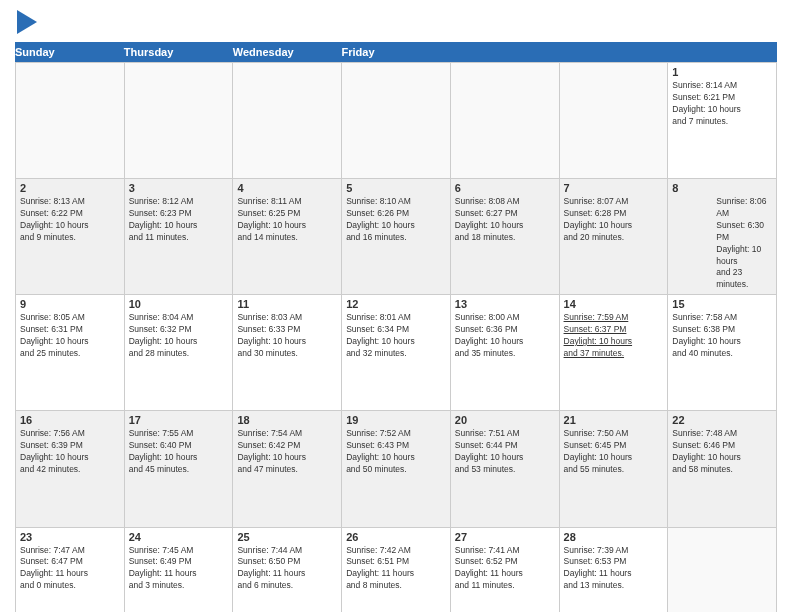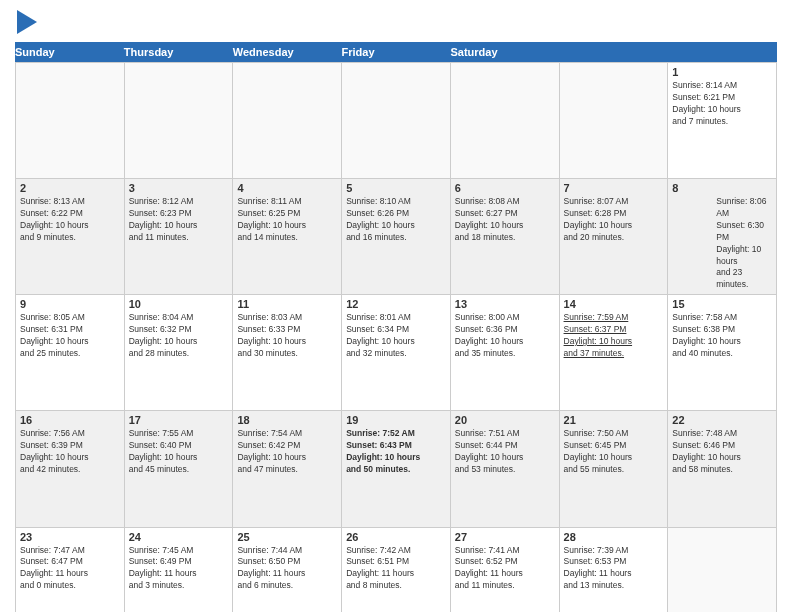--- a/index.html
+++ b/index.html
@@ -126,21 +126,20 @@
       <h2></h2>
     </div>
   </div>
 
   <div class="calendar">
     <div class="cal-header">
     <div class="cal-header-cell">Sunday</div>
         <div class="cal-header-cell">Thursday</div>
         <div class="cal-header-cell">Wednesday</div>
         <div class="cal-header-cell">Friday</div>
-        <div class="cal-header-cell">Saturday</div>
       </div>
     <div class="cal-body">
     <div class="cal-row">
           <div class="cal-cell empty"></div>
           <div class="cal-cell empty"></div>
           <div class="cal-cell empty"></div>
           <div class="cal-cell empty"></div>
           <div class="cal-cell empty"></div>
           <div class="cal-cell empty"></div>
           <div class="cal-cell">
@@ -270,21 +269,21 @@
           </div>
           <div class="cal-cell alt-bg">
             <div class="day-num">18</div>
             <div class="day-info" style="white-space: pre-line;">Sunrise: 7:54 AM
 Sunset: 6:42 PM
 Daylight: 10 hours
 and 47 minutes.</div>
           </div>
           <div class="cal-cell alt-bg">
             <div class="day-num">19</div>
-            <div class="day-info" style="white-space: pre-line; font-weight: bold;">Sunrise: 7:52 AM
+            <div class="day-info" style="white-space: pre-line;">Sunrise: 7:52 AM
 Sunset: 6:43 PM
 Daylight: 10 hours
 and 50 minutes.</div>
           </div>
           <div class="cal-cell alt-bg">
             <div class="day-num">20</div>
             <div class="day-info" style="white-space: pre-line;">Sunrise: 7:51 AM
 Sunset: 6:44 PM
 Daylight: 10 hours
 and 53 minutes.</div>

